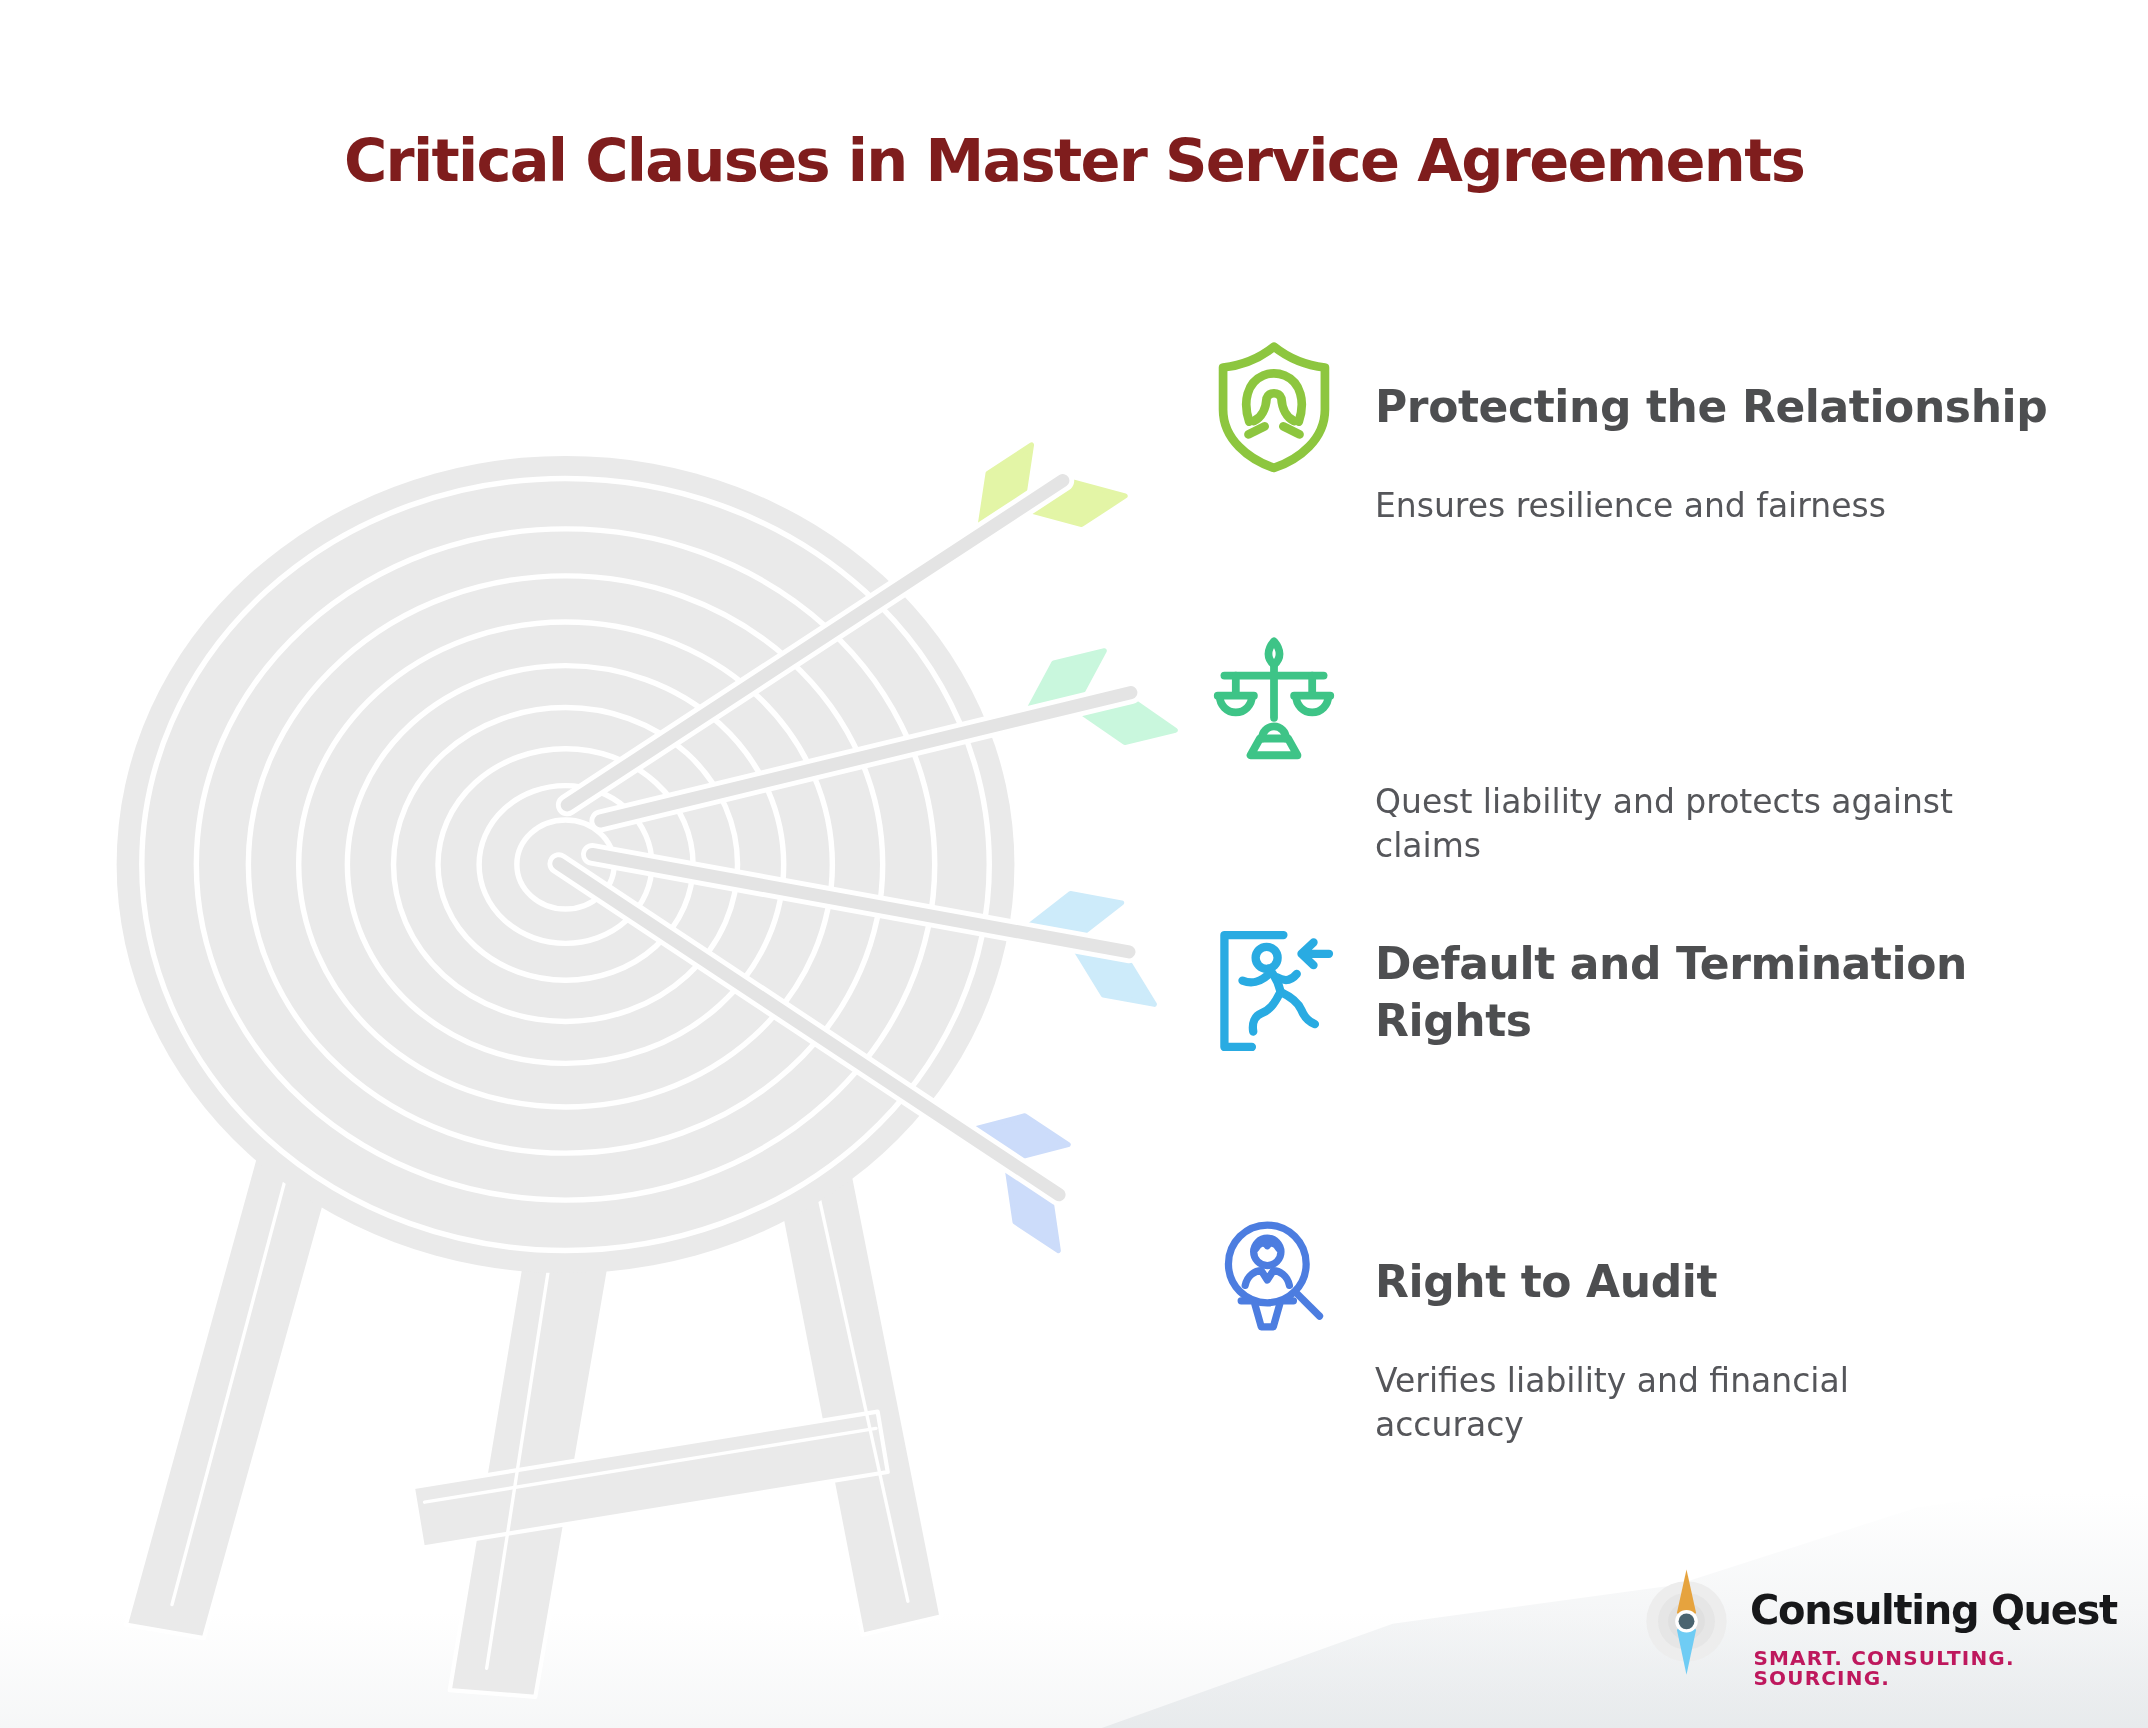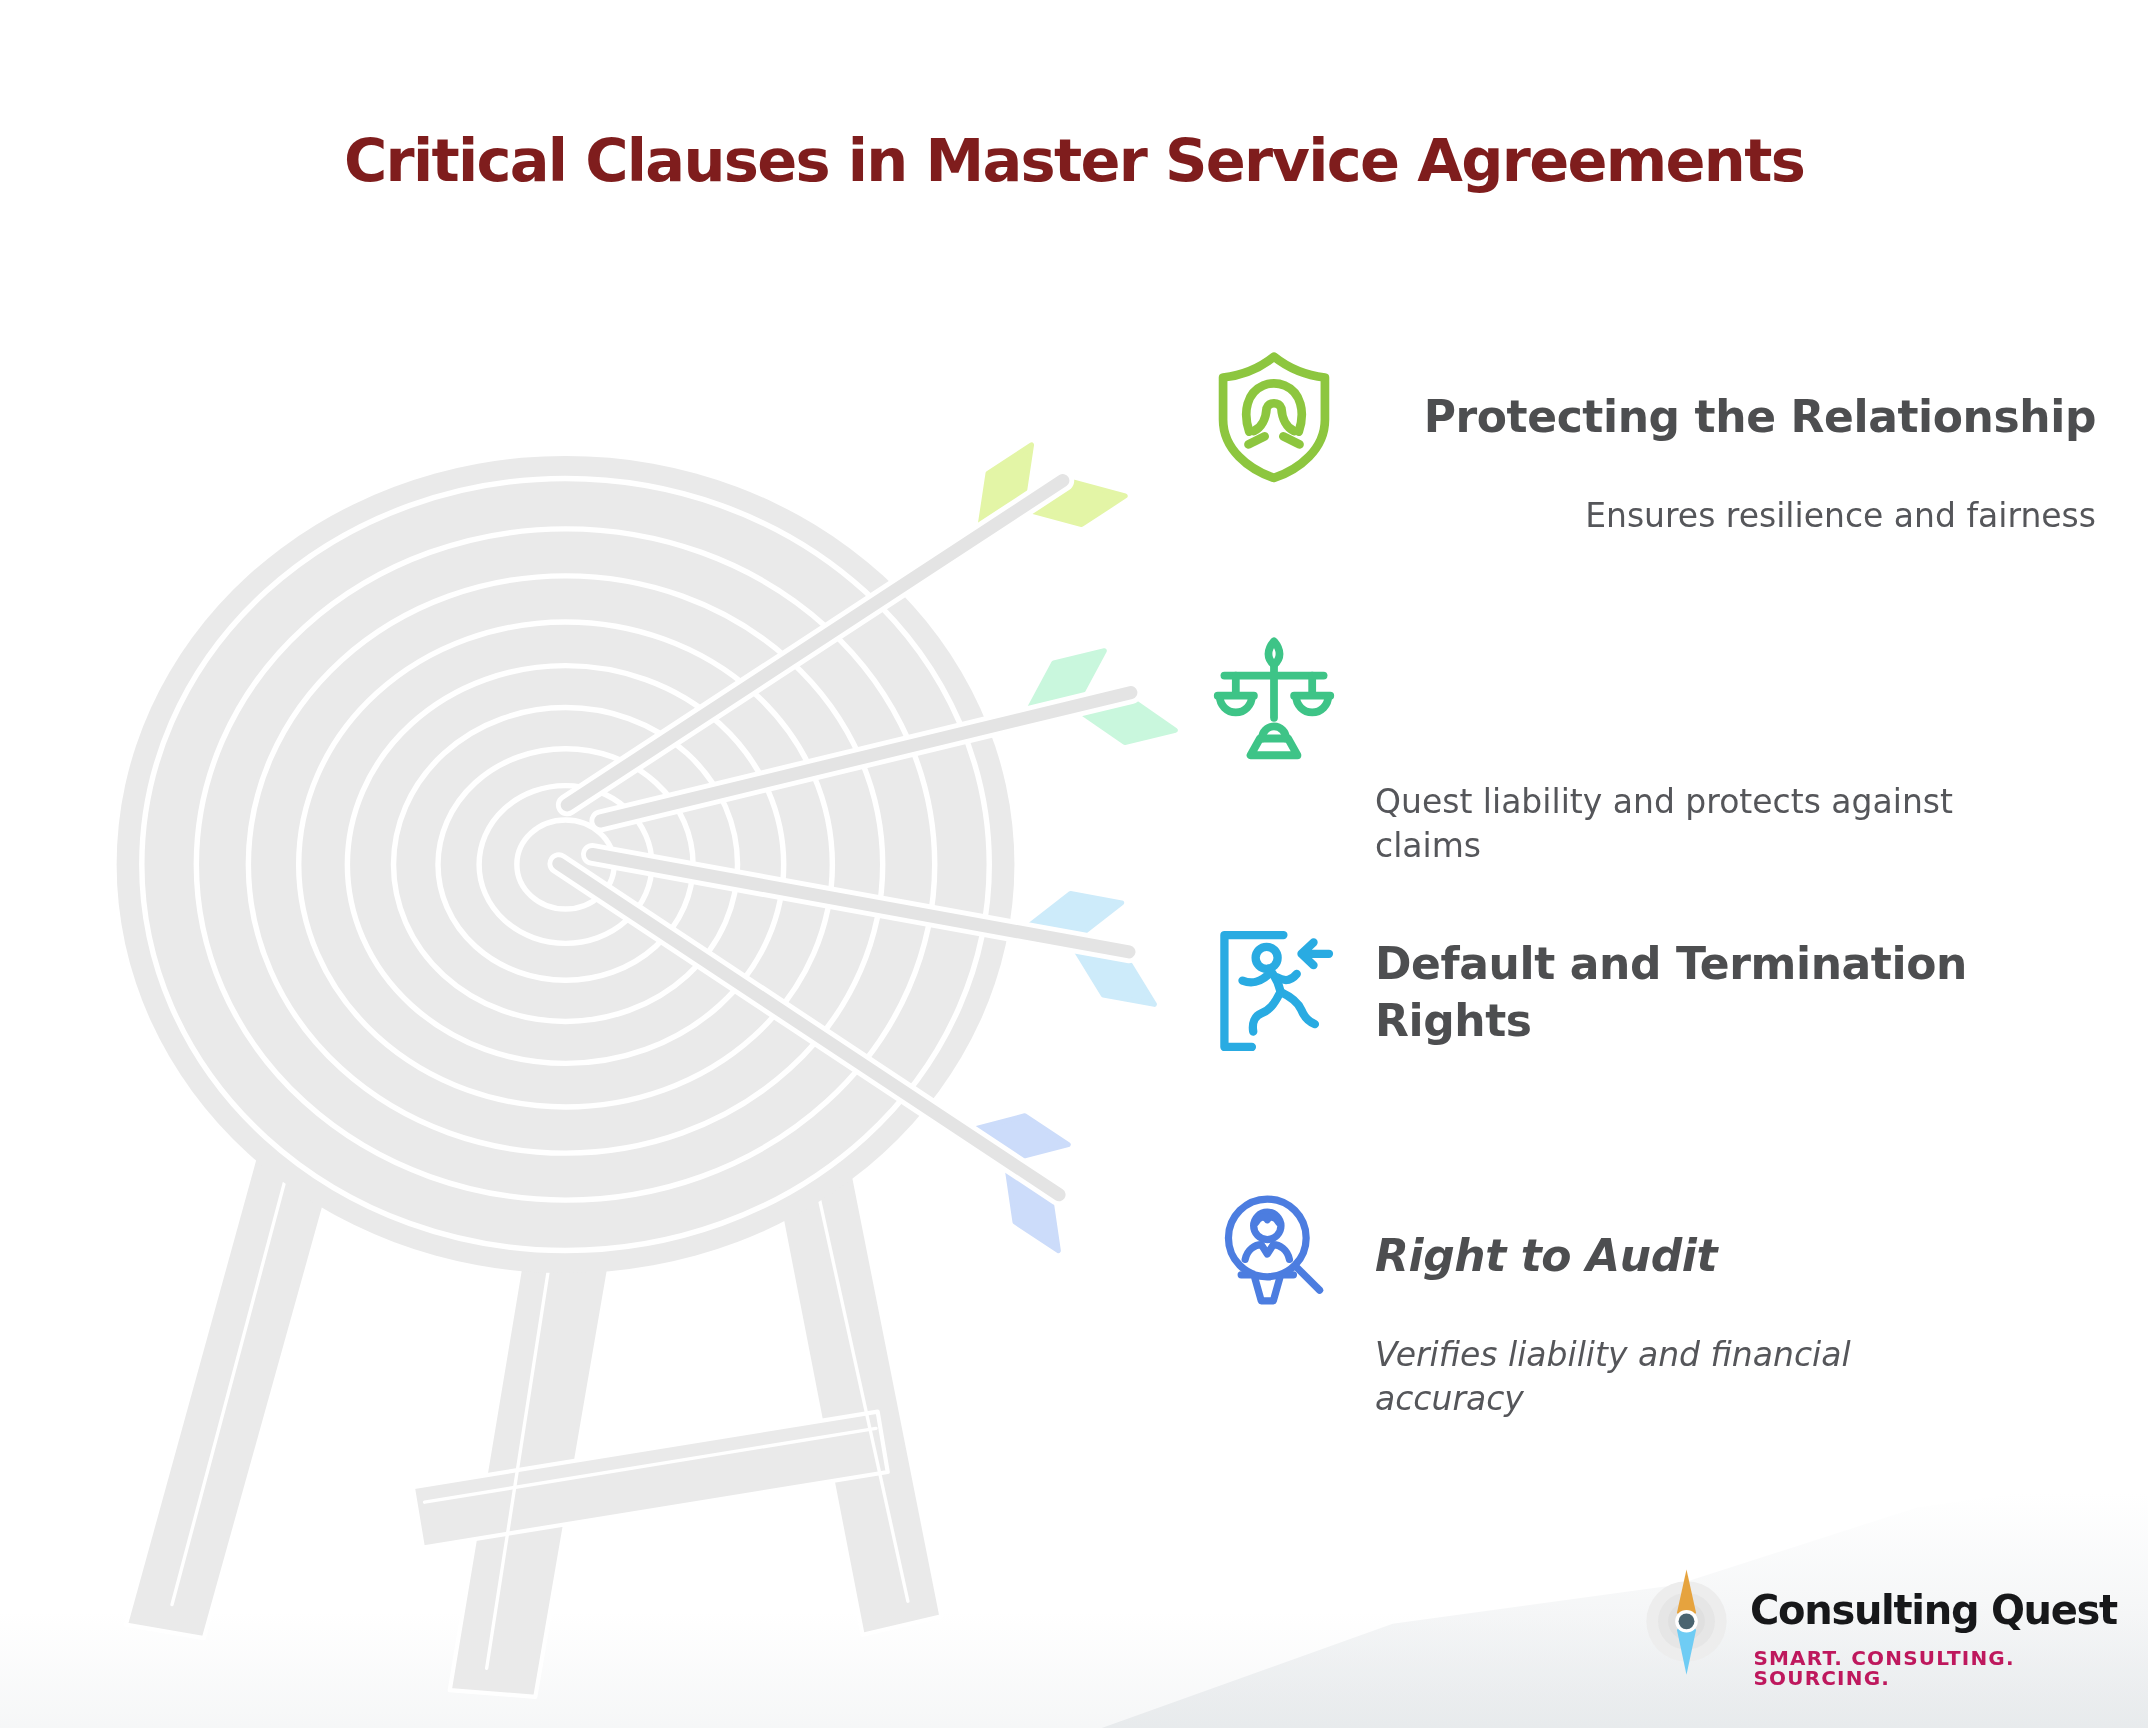--- a/index.html
+++ b/index.html
@@ -13,22 +13,22 @@
     text-align:center;font-size:59px;font-weight:700;
     letter-spacing:-1.7px;color:#7f1d1d;margin:0;
   }
 
   
   .target-svg{position:absolute;left:0;top:0;z-index:0;pointer-events:none;}
 
   
   .items{position:absolute;left:1207px;top:0;width:889px;z-index:2;}
   .item{position:absolute;left:0;width:889px;}
-  .item-1{top:350px;text-align:right;}  .item-2{top:636px;}
-  .item-3{top:925px;} .item-4{top:1189px;font-style:italic;}
+  .item-1{top:340px;}  .item-2{top:636px;}
+  .item-3{top:925px;} .item-4{top:1215px;}
   .item-row{display:flex;align-items:center;gap:34px;min-height:134px;}
   .item-icon{flex:0 0 134px;width:134px;height:134px;}
   .item-icon svg{width:134px;height:134px;display:block;}
   .item-title{
     flex:1;font-size:44px;line-height:1.3;font-weight:700;
     color:#4d4e50;letter-spacing:-0.4px;white-space:pre-line;max-width:764px;
   }
   .item-desc{
     margin:10px 0 0 168px;max-width:722px;
     font-size:33px;line-height:1.34;color:#55565a;white-space:pre-line;

